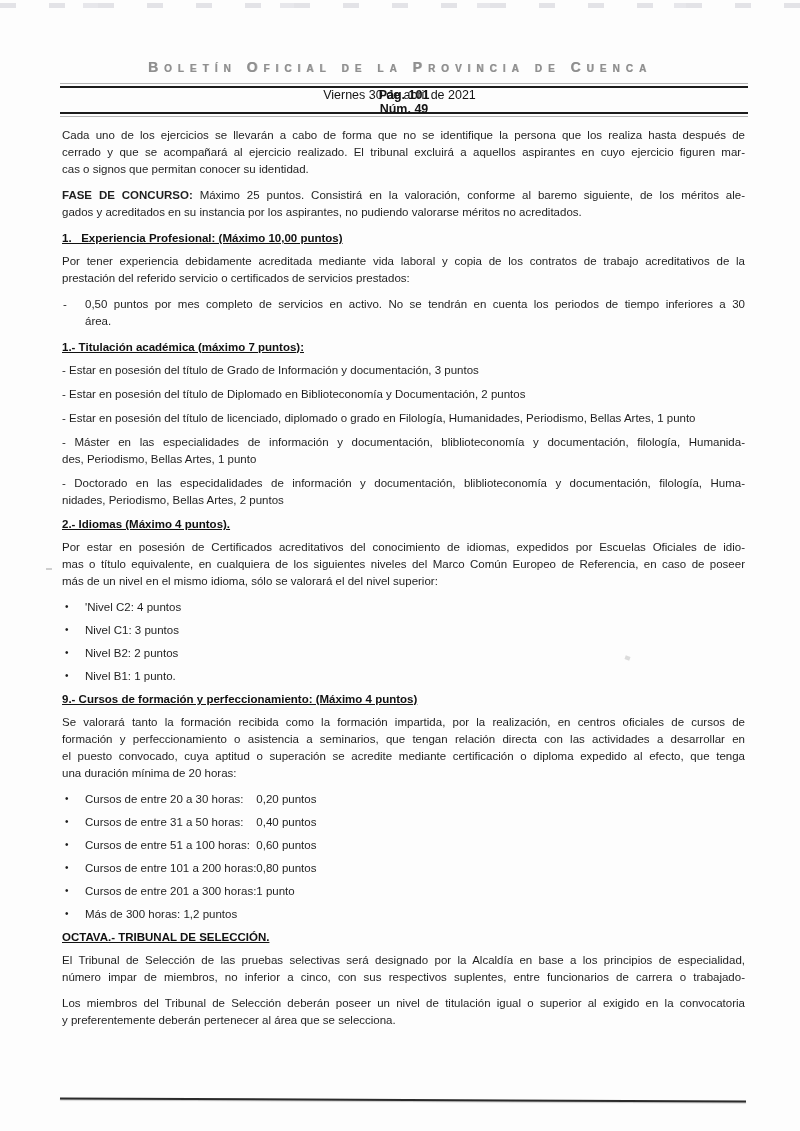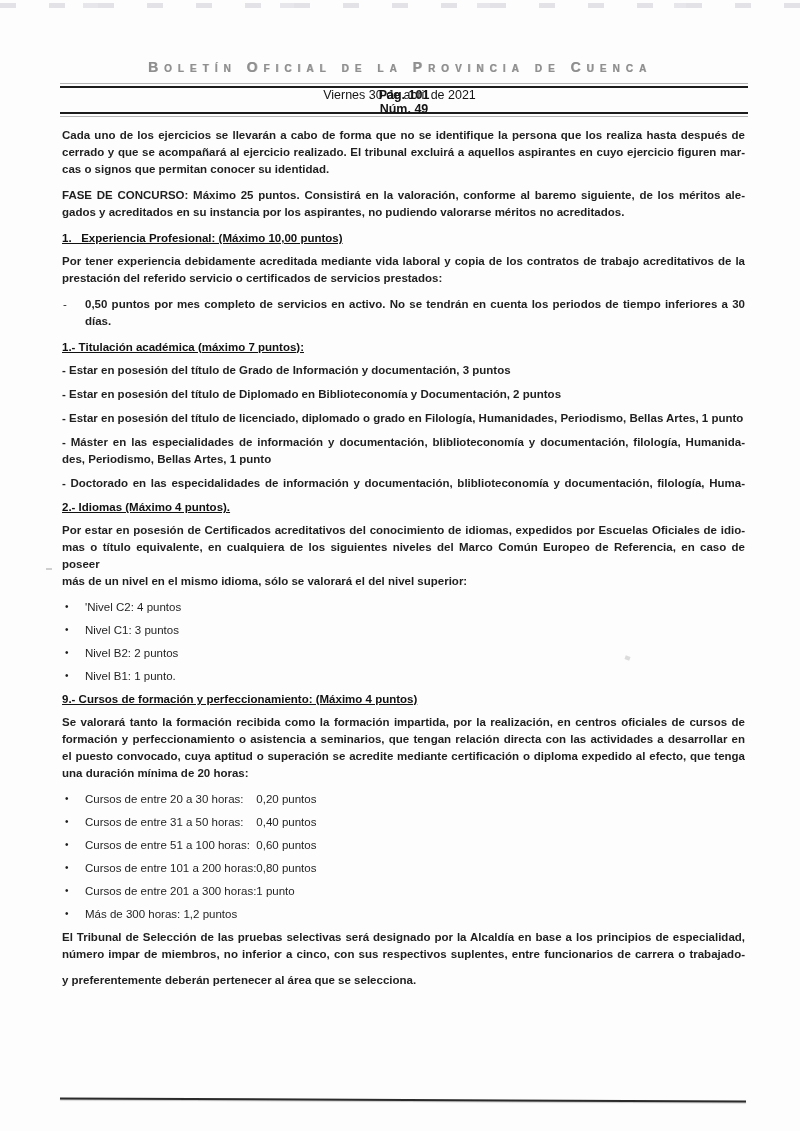--- a/index.html
+++ b/index.html
@@ -36,21 +36,21 @@
   .header-row{
     display:flex;align-items:center;justify-content:space-between;
     height:24px;
     font-weight:bold;font-size:12.5px;color:#151515;
   }
   .header-center{position:absolute;left:0;right:9px;text-align:center;font-weight:normal;}
   .header-row{position:relative;flex-direction:column;}
   .header-left,.header-right{position:relative;z-index:1;background:transparent;}
   .content{margin:10px 55px 0 62px;font-size:11.5px;line-height:17px;}
   .para{margin:0 0 9px 0;}
-  .line{text-align:justify;text-align-last:justify;font-weight:bold;}
+  .line{text-align:justify;text-align-last:justify;}
   .line.last{text-align-last:left;}
   .heading{font-weight:bold;color:#111;margin:0 0 6px 0;white-space:pre-wrap;line-height:17px;text-decoration:underline;}
   .heading.sp-above{margin-top:2px;}
   .dash-item{position:relative;padding-left:23px;margin:0 0 9px 0;}
   .dash-item .marker{position:absolute;left:1px;top:0;}
   .dash-para{margin:0 0 7px 0;}
   .bullets{margin:0 0 3px 0;}
   .bullet-row{position:relative;padding-left:23px;margin:0 0 6px 0;}
   .bullet-dot{position:absolute;left:3px;top:-1px;font-size:10px;}
   .bullet-text{white-space:pre-wrap;}
@@ -103,21 +103,21 @@
 
     <div class="para">
         <div class="line">Por tener experiencia debidamente acreditada mediante vida laboral y copia de los contratos de trabajo acreditativos de la</div>
         <div class="line last">prestación del referido servicio o certificados de servicios prestados:</div>
       </div>
 
     <div class="dash-item">
       <span class="marker">-</span>
       <div>
           <div class="line">0,50 puntos por mes completo de servicios en activo. No se tendrán en cuenta los periodos de tiempo inferiores a 30</div>
-          <div class="line last">días.</div>
+          <div class="line last">área.</div>
         </div>
     </div>
 
     <div class="heading">1.- Titulación académica (máximo 7 puntos):</div>
 
     <div>
         <div class="dash-para">
           <div class="line last">- Estar en posesión del título de Grado de Información y documentación, 3 puntos</div>
         </div>
         <div class="dash-para">
@@ -125,20 +125,21 @@
         </div>
         <div class="dash-para">
           <div class="line last">- Estar en posesión del título de licenciado, diplomado o grado en Filología, Humanidades, Periodismo, Bellas Artes, 1 punto</div>
         </div>
         <div class="dash-para">
           <div class="line">- Máster en las especialidades de información y documentación, bliblioteconomía y documentación, filología,  Humanida-</div>
           <div class="line last">des, Periodismo, Bellas Artes, 1 punto</div>
         </div>
         <div class="dash-para">
           <div class="line">- Doctorado en las especidalidades de información y documentación, bliblioteconomía y documentación, filología,  Huma-</div>
+          <div class="line last">nidades, Periodismo, Bellas Artes, 2 puntos</div>
         </div>
       </div>
 
     <div class="heading">2.- Idiomas (Máximo 4 puntos).</div>
 
     <div class="para">
         <div class="line">Por estar en posesión de Certificados acreditativos del conocimiento de idiomas, expedidos por Escuelas Oficiales de idio-</div>
         <div class="line">mas o título equivalente, en cualquiera de los siguientes niveles del Marco Común Europeo de Referencia, en caso de poseer</div>
         <div class="line last">más de un nivel en el mismo idioma, sólo se valorará el del nivel superior:</div>
       </div>
@@ -161,27 +162,29 @@
 
     <div class="bullets">
         <div class="bullet-row"><span class="bullet-dot">•</span><span class="bullet-text">Cursos de entre 20 a 30 horas:    0,20 puntos</span></div>
         <div class="bullet-row"><span class="bullet-dot">•</span><span class="bullet-text">Cursos de entre 31 a 50 horas:    0,40 puntos</span></div>
         <div class="bullet-row"><span class="bullet-dot">•</span><span class="bullet-text">Cursos de entre 51 a 100 horas:  0,60 puntos</span></div>
         <div class="bullet-row"><span class="bullet-dot">•</span><span class="bullet-text">Cursos de entre 101 a 200 horas:0,80 puntos</span></div>
         <div class="bullet-row"><span class="bullet-dot">•</span><span class="bullet-text">Cursos de entre 201 a 300 horas:1 punto</span></div>
         <div class="bullet-row"><span class="bullet-dot">•</span><span class="bullet-text">Más de 300 horas: 1,2 puntos</span></div>
       </div>
 
+    <div class="heading">OCTAVA.- TRIBUNAL DE SELECCIÓN.</div>
 
     <div class="para">
         <div class="line">El Tribunal de Selección de las pruebas selectivas será designado por la Alcaldía en base a los principios de especialidad,</div>
         <div class="line">número impar de miembros, no inferior a cinco, con sus respectivos suplentes, entre funcionarios de carrera o trabajado-</div>
       </div>
 
     <div class="para">
+        <div class="line">Los miembros del Tribunal de Selección deberán poseer un nivel de titulación igual o superior al exigido en la convocatoria</div>
         <div class="line last">y preferentemente deberán pertenecer al área que se selecciona.</div>
       </div>
 
   </div>
 
   <div class="speck-a"></div>
   <div class="speck-b"></div>
 
   <div class="bottom-rule"></div>
 

